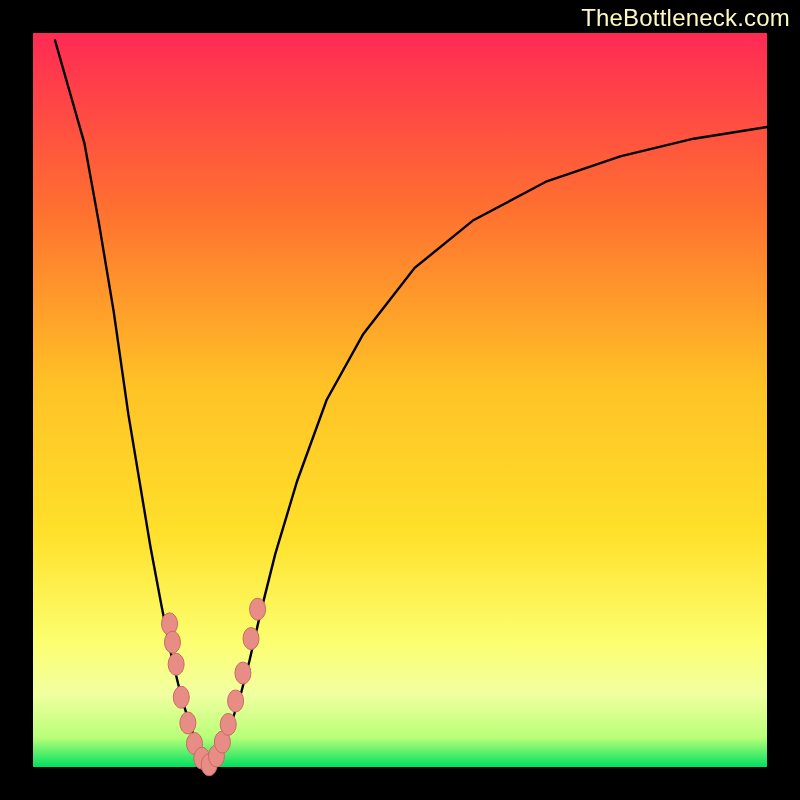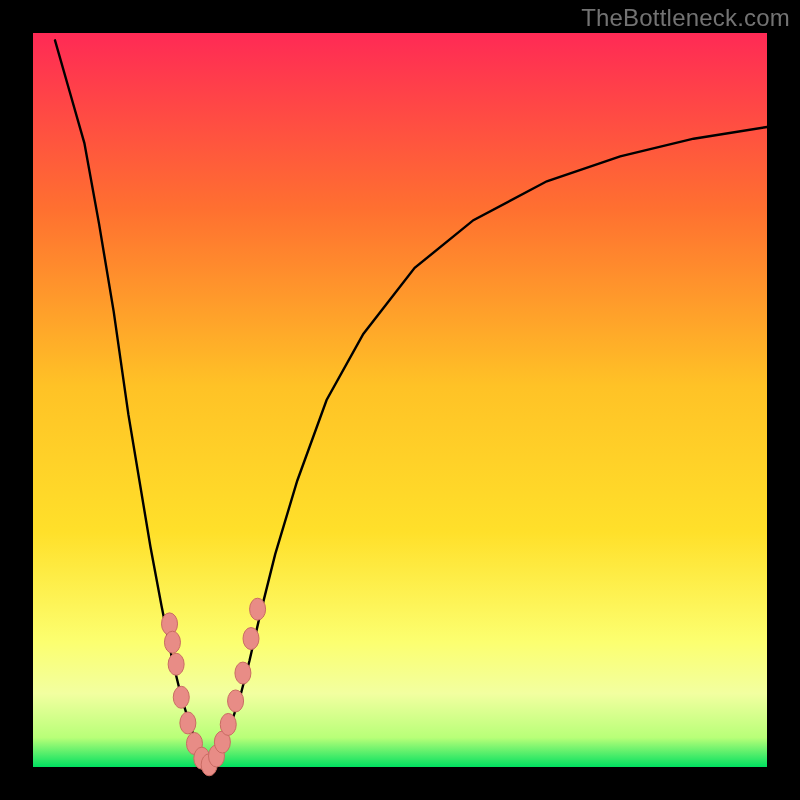--- a/index.html
+++ b/index.html
@@ -13,21 +13,21 @@
   .frame {
     position: relative;
     width: 800px;
     height: 800px;
     background: #000;
   }
   .watermark {
     position: absolute;
     top: 4px;
     right: 10px;
-    color: #737373;
+    color: #fef9c3;
     font-size: 24px;
     font-weight: 400;
     z-index: 3;
     letter-spacing: 0.2px;
   }
   svg.plot {
     position: absolute;
     left: 0;
     top: 0;
   }

